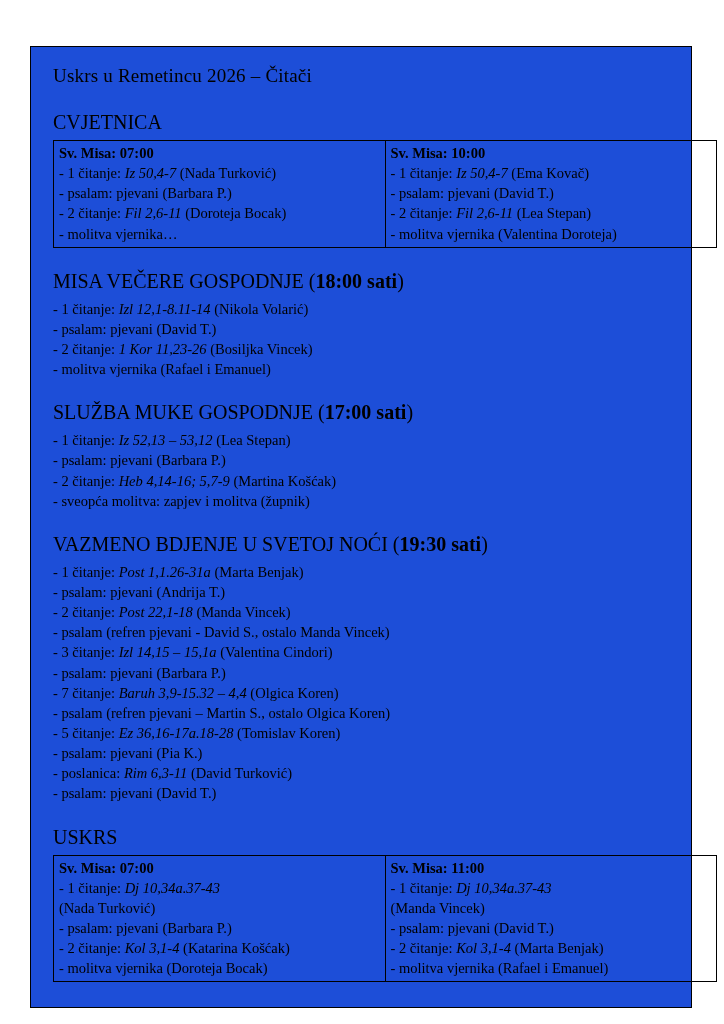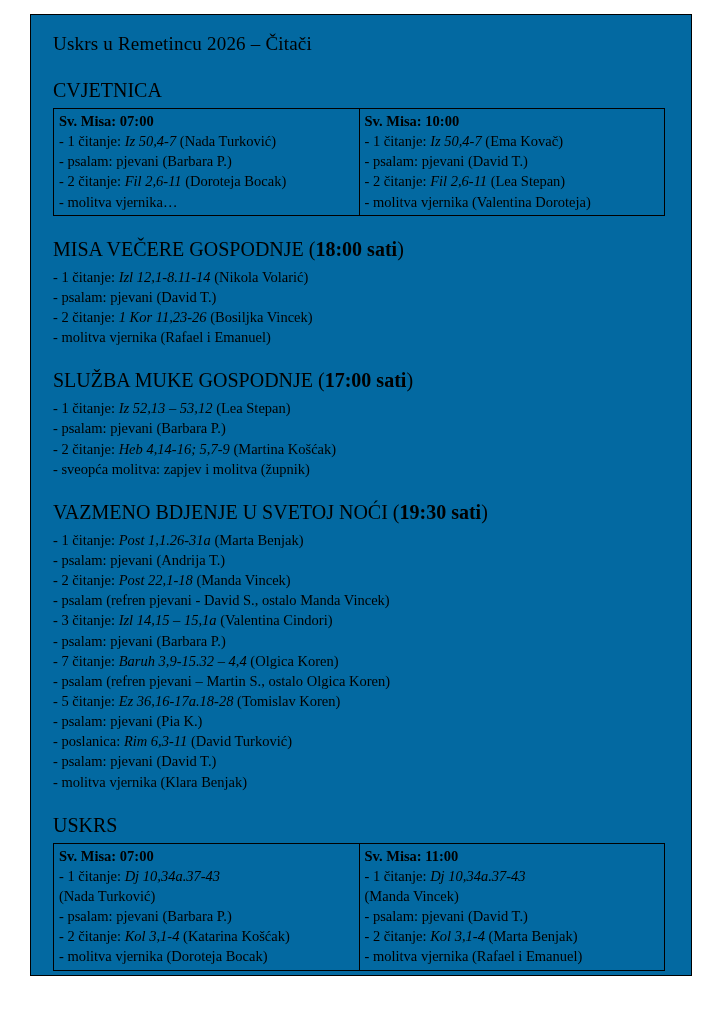--- a/index.html
+++ b/index.html
@@ -9,26 +9,26 @@
   }
   body {
     width: 724px;
     height: 1024px;
     font-family: "Liberation Serif", serif;
     color: #000000;
   }
   .page {
     position: absolute;
     left: 30px;
-    top: 14px;
+    top: 46px;
     width: 662px;
     height: 962px;
     border: 1px solid #000000;
     box-sizing: border-box;
-    background: #0369a1;
+    background: #1d4ed8;
   }
   .content {
     padding: 18px 22px 0 22px;
   }
   .doc-title {
     font-size: 19px;
     font-weight: normal;
     margin: 0 0 22px 0;
     letter-spacing: 0.2px;
   }
@@ -49,21 +49,21 @@
     line-height: 1.39;
   }
   .lines div {
     white-space: nowrap;
   }
   em {
     font-style: italic;
   }
   table.two-col {
     border-collapse: collapse;
-    width: 612px;
+    width: 664px;
     table-layout: fixed;
   }
   table.two-col td {
     border: 1px solid #000000;
     vertical-align: top;
     padding: 2px 5px 3px 5px;
     font-size: 14.5px;
     line-height: 1.39;
     width: 50%;
   }
@@ -134,21 +134,20 @@
         <div><span>- 2 čitanje: </span><em>Post 22,1-18</em><span> (Manda Vincek)</span></div>
         <div><span>- psalam (refren pjevani - David S., ostalo Manda Vincek)</span></div>
         <div><span>- 3 čitanje: </span><em>Izl 14,15 – 15,1a</em><span> (Valentina Cindori)</span></div>
         <div><span>- psalam: pjevani (Barbara P.)</span></div>
         <div><span>- 7 čitanje: </span><em>Baruh 3,9-15.32 – 4,4</em><span> (Olgica Koren)</span></div>
         <div><span>- psalam (refren pjevani – Martin S., ostalo Olgica Koren)</span></div>
         <div><span>- 5 čitanje: </span><em>Ez 36,16-17a.18-28</em><span> (Tomislav Koren)</span></div>
         <div><span>- psalam: pjevani (Pia K.)</span></div>
         <div><span>- poslanica: </span><em>Rim 6,3-11</em><span> (David Turković)</span></div>
         <div><span>- psalam: pjevani (David T.)</span></div>
-        <div><span>- molitva vjernika (Klara Benjak)</span></div>
       </div>
     </div>
 
     <div class="section-head">USKRS</div>
     <div class="tbl-wrap">
       <table class="two-col">
         <tbody>
             <tr>
           <td>
             <div class="hdr">Sv. Misa: 07:00</div>

